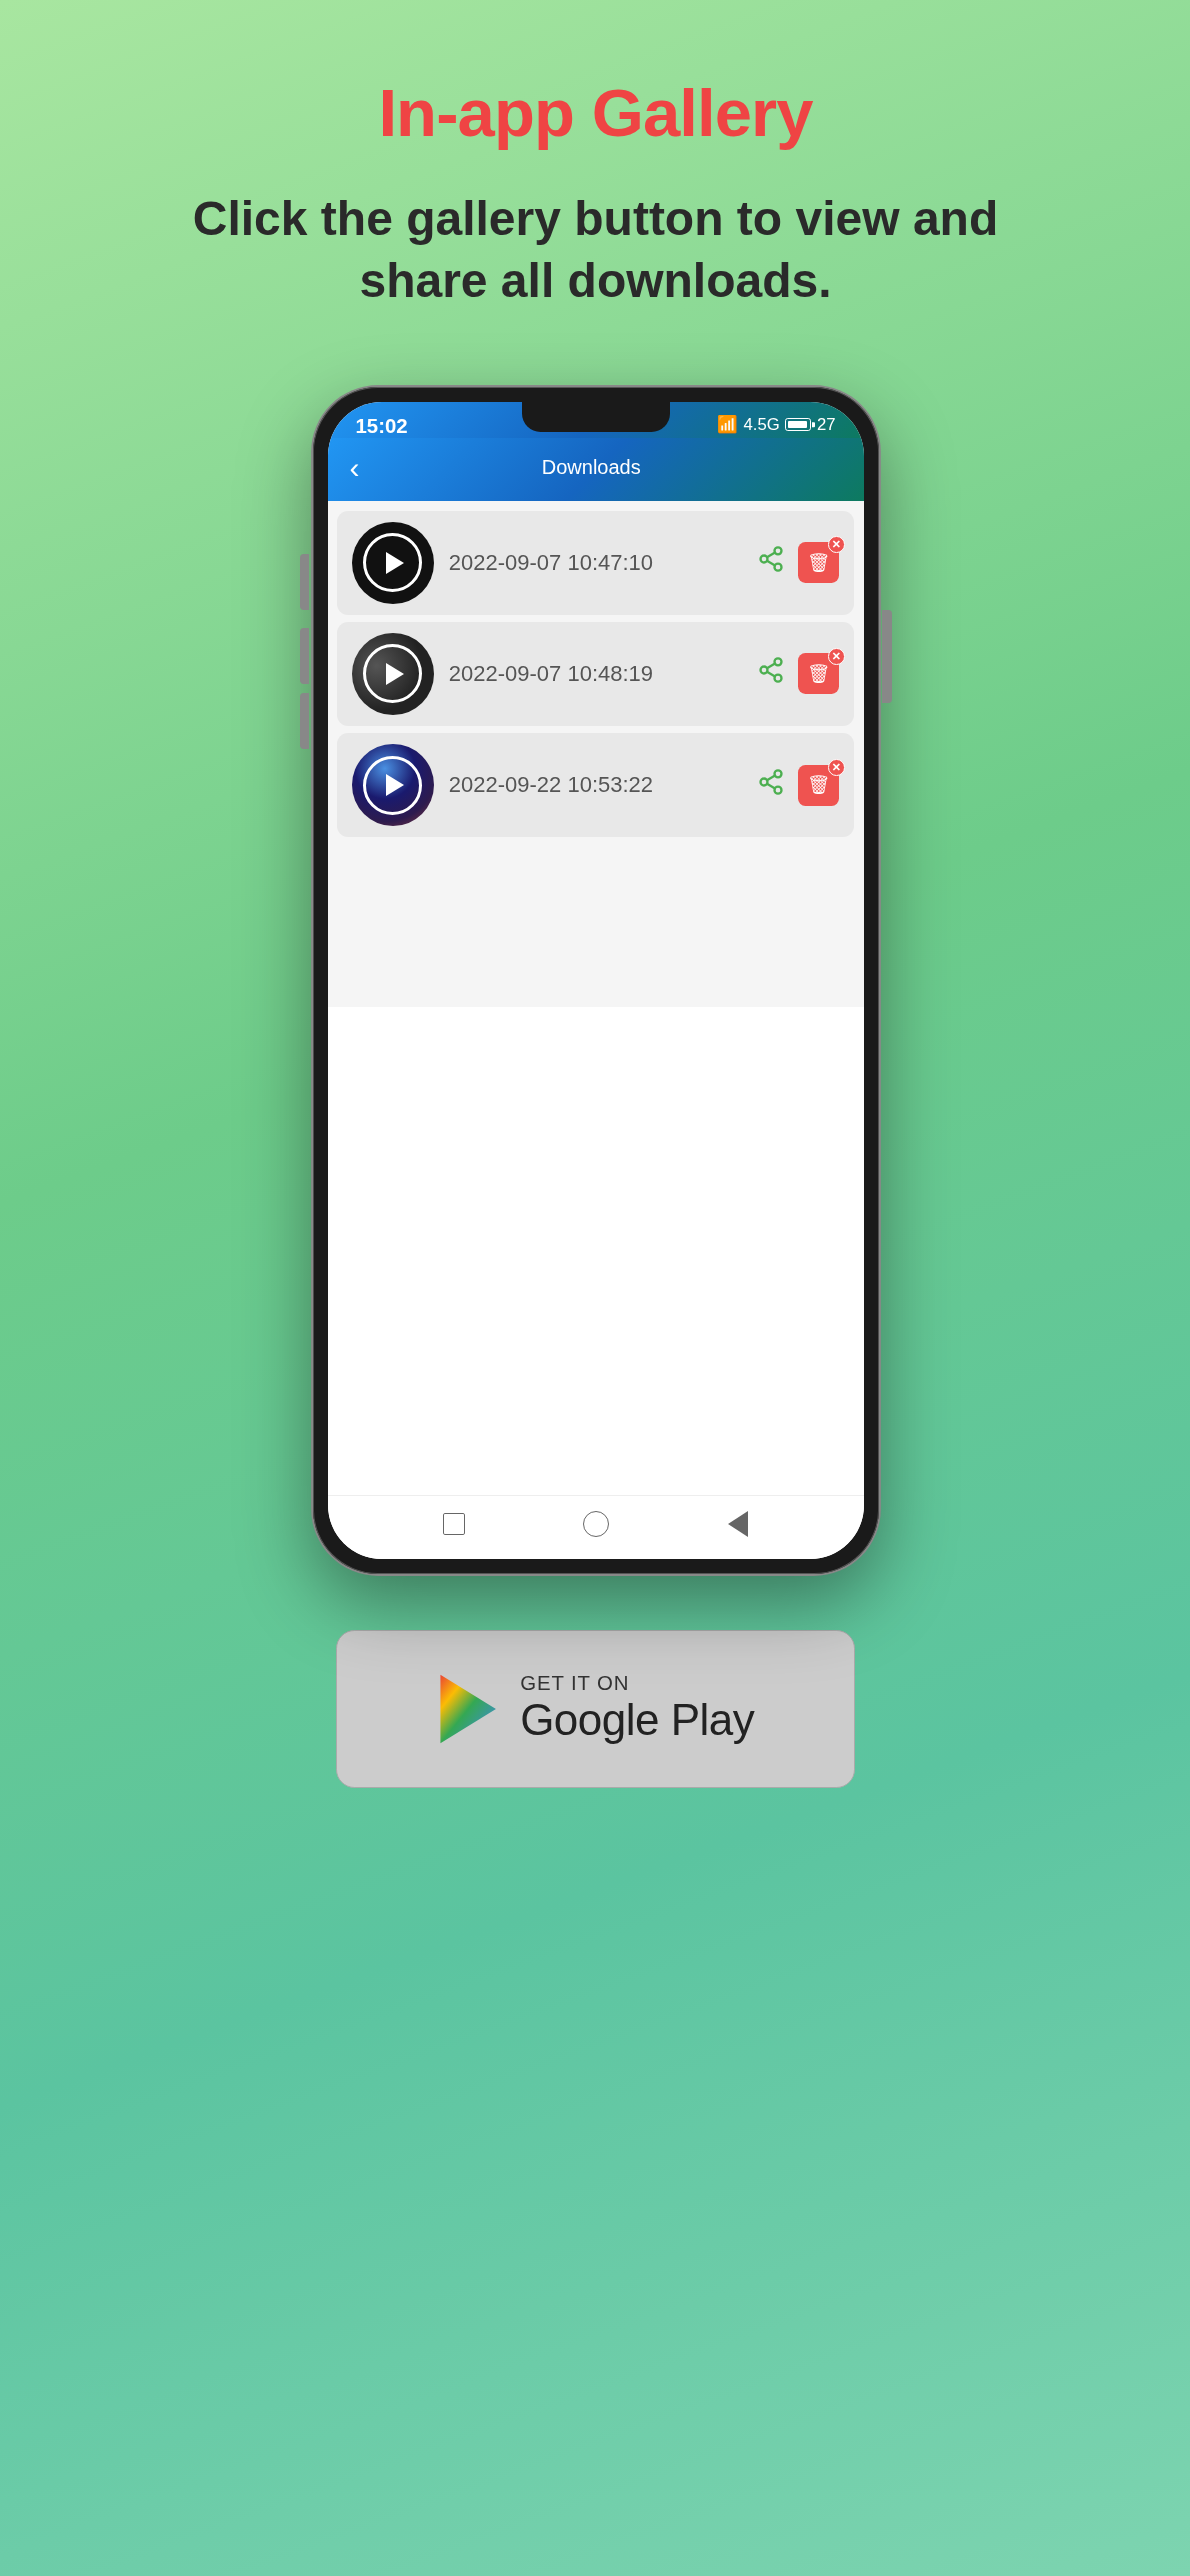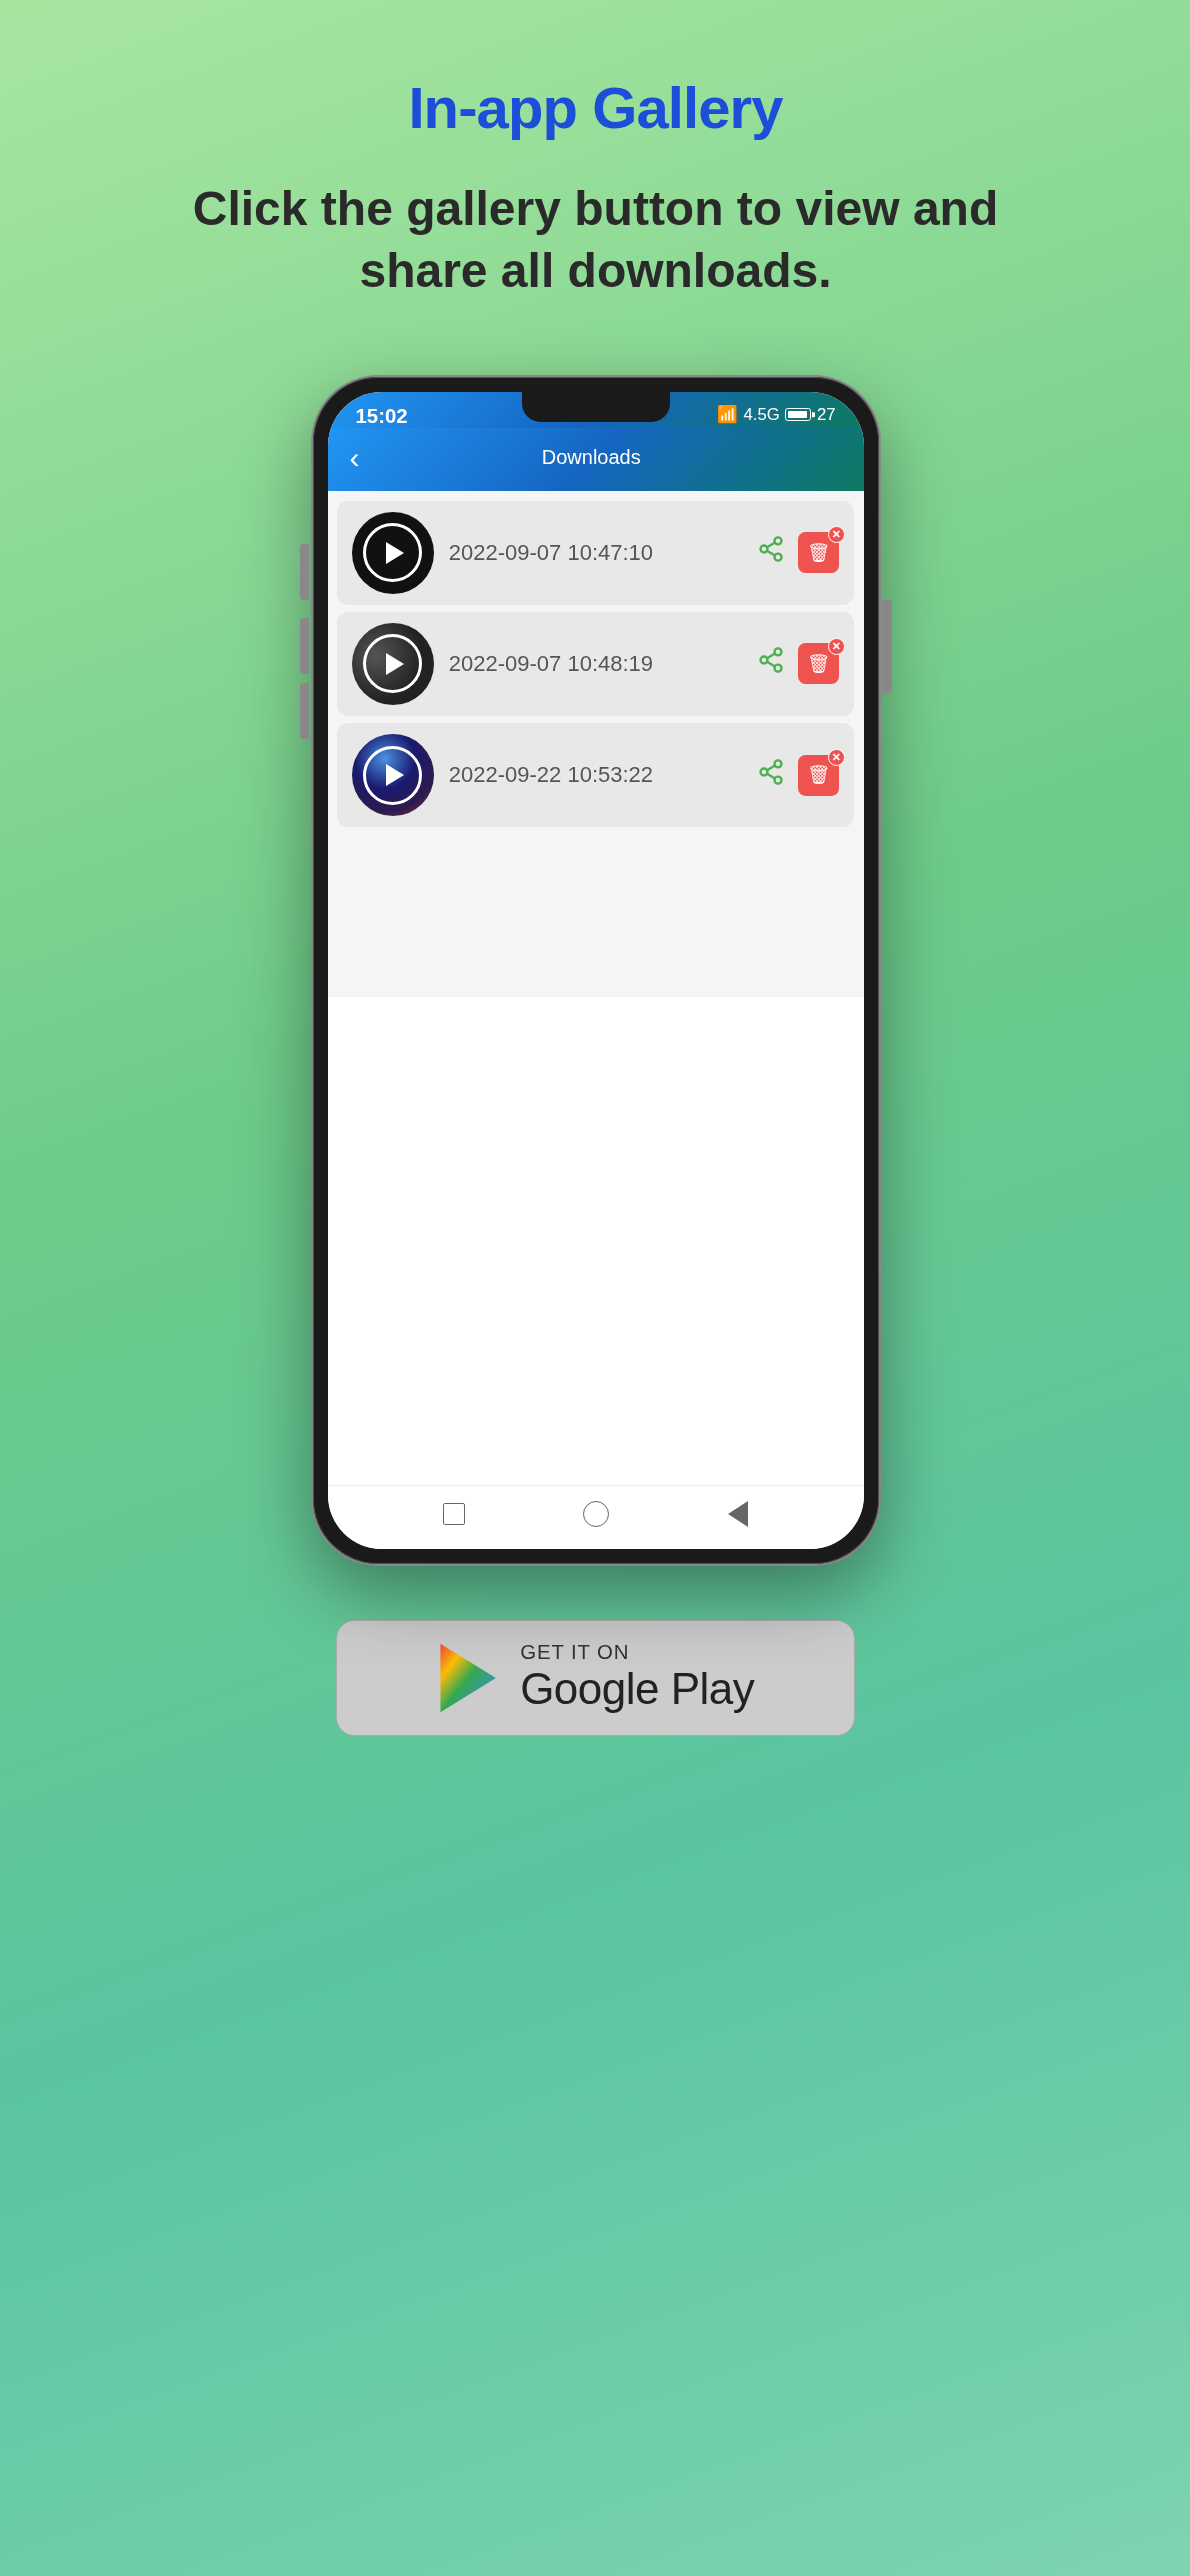--- a/index.html
+++ b/index.html
@@ -10,23 +10,23 @@
       background: linear-gradient(160deg, #a8e6a0 0%, #6dcc8a 40%, #5bc4a0 70%, #7dd4b0 100%);
       font-family: 'Arial', sans-serif;
       display: flex;
       flex-direction: column;
       align-items: center;
       padding: 74px 56px 56px;
       position: relative;
     }
 
     .page-title {
-      font-size: 58px;
+      font-size: 67px;
       font-weight: 900;
-      color: #1d4ed8;
+      color: #ef4444;
       text-align: center;
       margin-bottom: 37px;
       letter-spacing: -0.9px;
     }
 
     .page-subtitle {
       font-size: 48px;
       font-weight: 700;
       color: #2a2a2a;
       text-align: center;
@@ -336,21 +336,21 @@
       height: 0;
       border-top: 13px solid transparent;
       border-bottom: 13px solid transparent;
       border-right: 20.4px solid #666;
     }
 
     
     .google-play-btn {
       margin-top: 56px;
       width: 519px;
-      height: 116px;
+      height: 158px;
       background: #ccc;
       border-radius: 18.5px;
       display: flex;
       align-items: center;
       justify-content: center;
       gap: 18.5px;
       cursor: pointer;
       border: 0.9px solid #aaa;
     }
 

